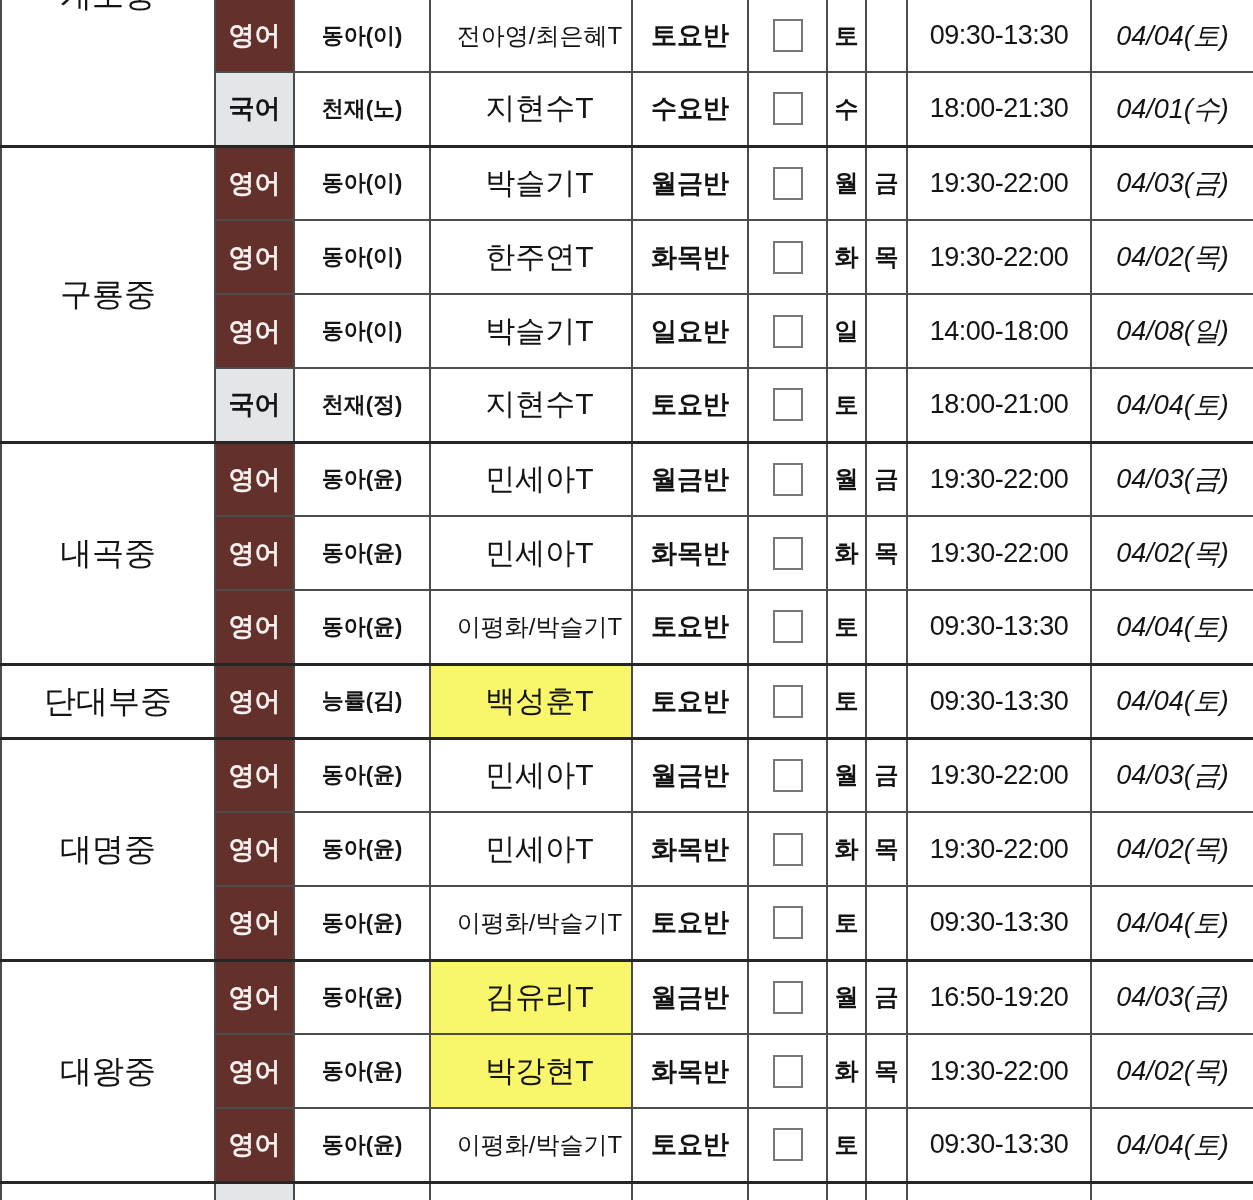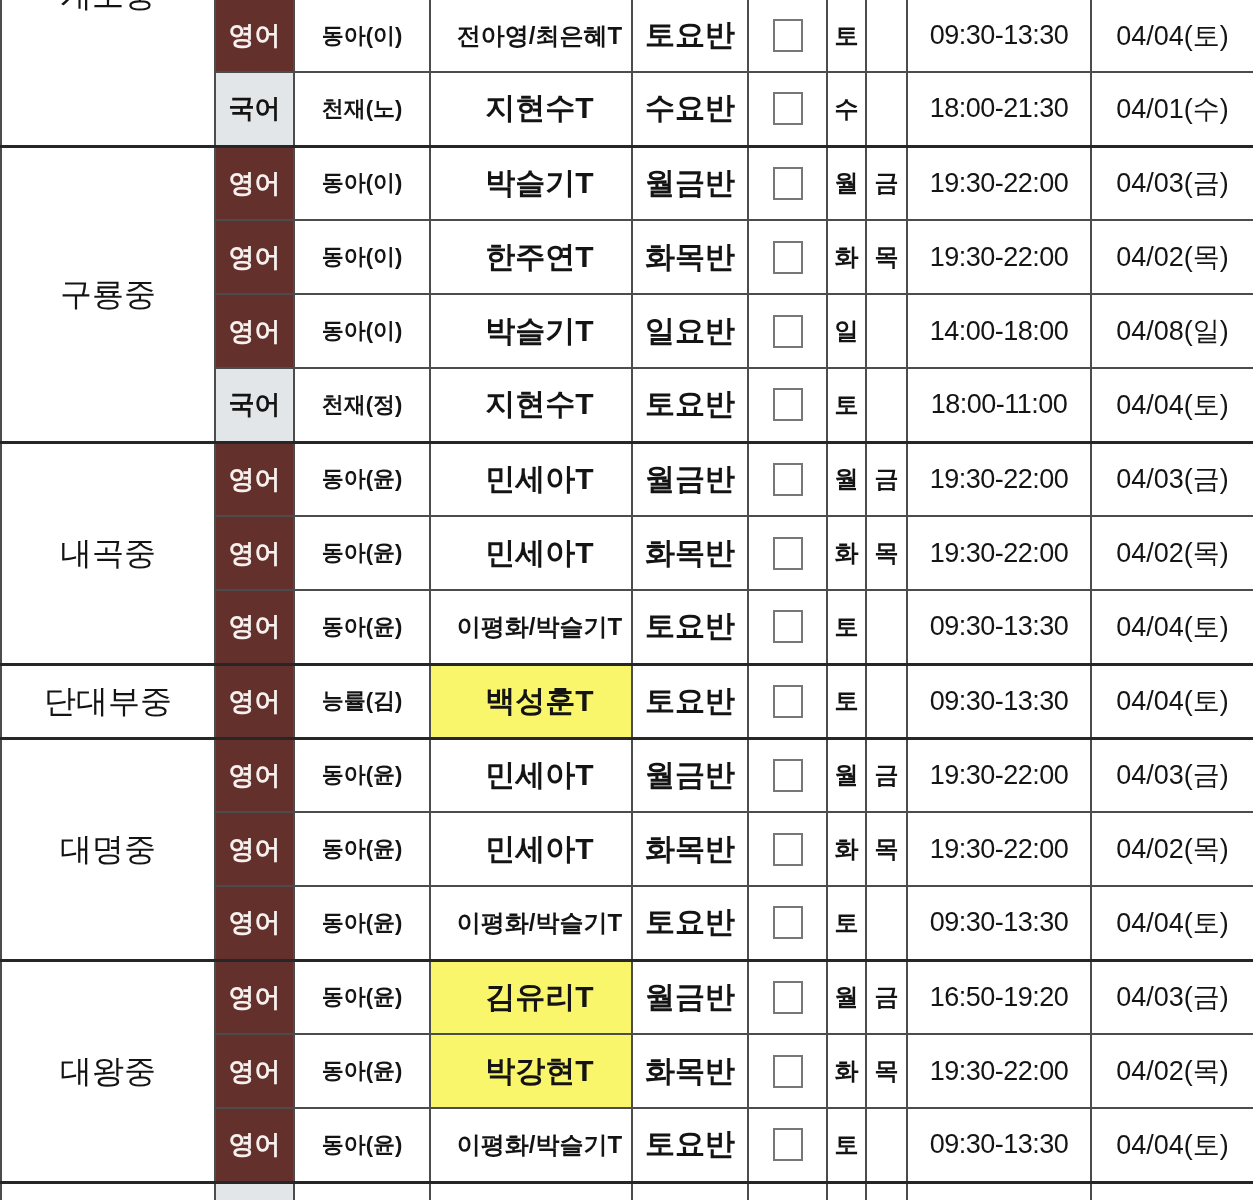--- a/index.html
+++ b/index.html
@@ -48,40 +48,40 @@
     left: 0;
     width: 100%;
   }
 
   td.subject { font-weight: bold; font-size: 26px; }
   td.subject-en { background: #63302b; color: #f6f0ee; }
   td.subject-ko { background: #e3e6e8; color: #141414; }
 
   td.pub { font-weight: bold; font-size: 22px; }
 
-  td.teacher { font-weight: bold; font-size: 30px; padding-left: 17px; }
+  td.teacher { font-weight: normal; font-size: 30px; padding-left: 17px; }
   td.teacher.long { font-size: 24px; }
   td.teacher.hl { background: #f9f66b; margin-left: 13px; }
 
-  td.cls { font-weight: bold; font-size: 30px; }
+  td.cls { font-weight: bold; font-size: 26px; }
 
   td.checkcell { }
   .checkbox {
     display: inline-block;
     width: 30px;
     height: 33px;
     border: 2px solid #777777;
     background: #ffffff;
     vertical-align: middle;
   }
 
   td.day { font-weight: bold; font-size: 24px; }
 
   td.time { font-size: 27px; letter-spacing: -0.5px; margin-left: 7px; }
-  td.date { font-size: 27px; }
+  td.date { font-size: 27px; font-style: italic; }
 </style>
 </head>
 <body>
 
 <div class="viewport">
   <table class="schedule">
     <colgroup>
       <col style="width:214px">
       <col style="width:79px">
       <col style="width:136px">
@@ -154,21 +154,21 @@
           <td class="date">04/08(일)</td>
         </tr>
         <tr>
           <td class="subject subject-ko">국어</td>
           <td class="pub">천재(정)</td>
           <td class="teacher">지현수T</td>
           <td class="cls">토요반</td>
           <td class="checkcell"><span class="checkbox"></span></td>
           <td class="day">토</td>
           <td class="day"></td>
-          <td class="time">18:00-11:00</td>
+          <td class="time">18:00-21:00</td>
           <td class="date">04/04(토)</td>
         </tr>
         <tr class="group-start">
           <td class="school" rowspan="3"><span class="school-label">내곡중</span></td>
           <td class="subject subject-en">영어</td>
           <td class="pub">동아(윤)</td>
           <td class="teacher">민세아T</td>
           <td class="cls">월금반</td>
           <td class="checkcell"><span class="checkbox"></span></td>
           <td class="day">월</td>

